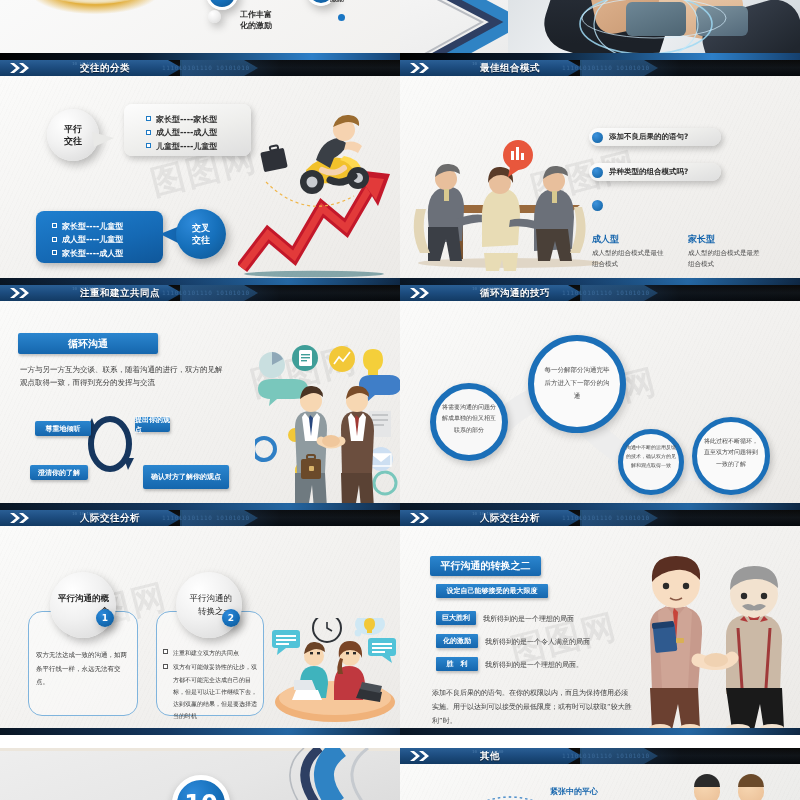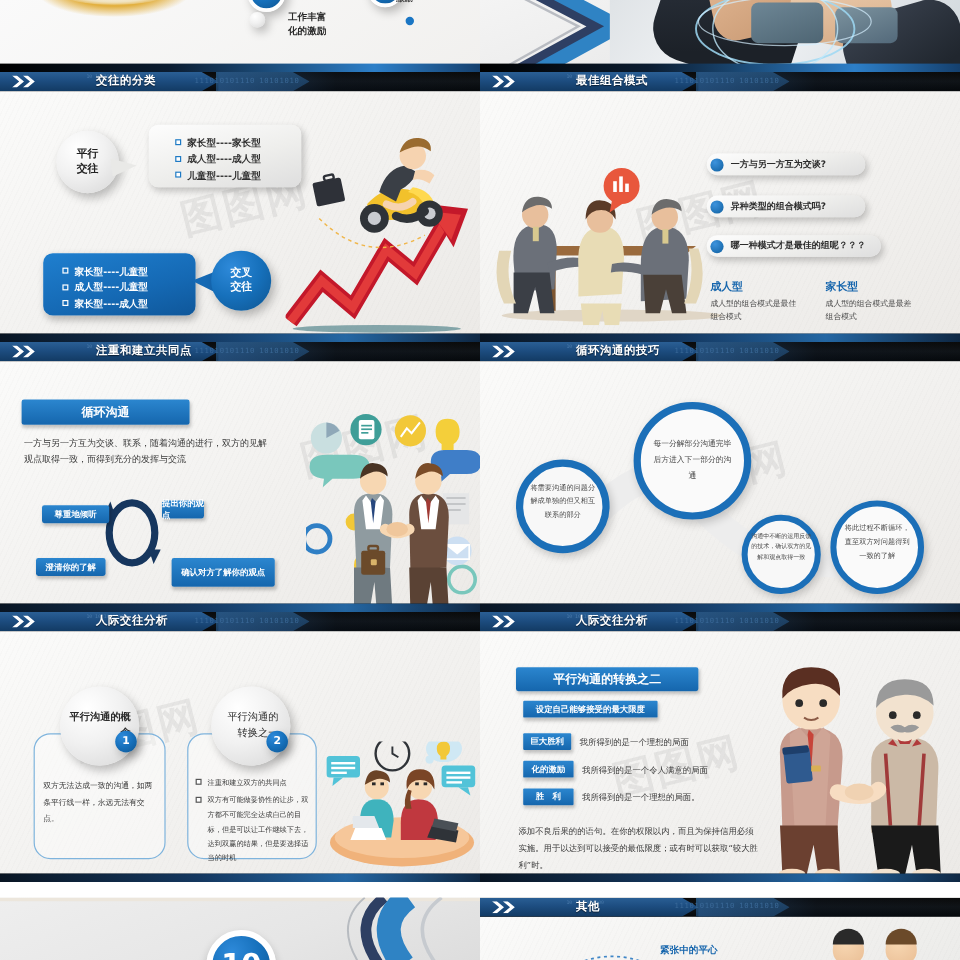--- a/index.html
+++ b/index.html
@@ -340,34 +340,31 @@
         <path d="M172 76 q8 24 -2 46 l-10 0 q10 -22 4 -46z" fill="#e3d6b6"></path>
 
         <circle cx="108" cy="24" r="15" fill="#e8573c"></circle>
         <path d="M100 36 L98 46 L110 38 Z" fill="#e8573c"></path>
         <rect x="101" y="20" width="3" height="9" fill="#fff"></rect>
         <rect x="106" y="16" width="3" height="13" fill="#fff"></rect>
         <rect x="111" y="22" width="3" height="7" fill="#fff"></rect>
       </svg>
 
       <div class="bubble-grey" style="left:189px;top:52px;width:132px;height:18px;border-radius:9px">
-        <div style="position:absolute;left:20px;top:4px;font-size:7.5px;font-weight:bold;color:#2c2c2c;white-space:nowrap">一方与另一方互为交谈?</div>
+        <div style="position:absolute;left:20px;top:4px;font-size:7.5px;font-weight:bold;color:#2c2c2c;white-space:nowrap">添加不良后果的的语句?</div>
       </div>
       <div style="position:absolute;left:192px;top:56px;width:11px;height:11px;border-radius:50%;
                   background:radial-gradient(circle at 35% 30%,#3d93dd,#0f5f9f)"></div>
 
       <div class="bubble-grey" style="left:189px;top:87px;width:132px;height:18px;border-radius:9px">
         <div style="position:absolute;left:20px;top:4px;font-size:7.5px;font-weight:bold;color:#2c2c2c;white-space:nowrap">异种类型的组合模式吗?</div>
       </div>
       <div style="position:absolute;left:192px;top:91px;width:11px;height:11px;border-radius:50%;
                   background:radial-gradient(circle at 35% 30%,#3d93dd,#0f5f9f)"></div>
 
-      <div class="bubble-grey" style="left:189px;top:120px;width:145px;height:18px;border-radius:9px">
-        <div style="position:absolute;left:20px;top:4px;font-size:7.5px;font-weight:bold;color:#2c2c2c;white-space:nowrap">哪一种模式才是最佳的组呢？？？</div>
-      </div>
       <div style="position:absolute;left:192px;top:124px;width:11px;height:11px;border-radius:50%;
                   background:radial-gradient(circle at 35% 30%,#3d93dd,#0f5f9f)"></div>
 
       <div style="position:absolute;left:192px;top:157px;width:76px">
         <div style="font-size:9px;font-weight:bold;color:#1766ad">成人型</div>
         <div style="font-size:6.5px;color:#4a4a4a;line-height:1.7;margin-top:2px">成人型的组合模式是最佳组合模式</div>
       </div>
       <div style="position:absolute;left:288px;top:157px;width:76px">
         <div style="font-size:9px;font-weight:bold;color:#1766ad">家长型</div>
         <div style="font-size:6.5px;color:#4a4a4a;line-height:1.7;margin-top:2px">成人型的组合模式是最差组合模式</div>
@@ -611,21 +608,21 @@
     </div>
     <div class="ftr">
         <div class="ftr-glow"></div>
       </div>
   </div>
 
   <div class="slide" style="left:400px;top:510px">
     <div class="slide-body">
       <div class="watermark" style="left:110px;top:90px">图图网</div>
 
-      <div class="tag-blue" style="left:30px;top:30px;width:152px;height:20px;font-size:10px;border-radius:2px">平行沟通的转换之二</div>
+      <div class="tag-blue" style="left:30px;top:30px;width:111px;height:20px;font-size:10px;border-radius:2px">平行沟通的转换之二</div>
       <div class="tag-blue" style="left:36px;top:58px;width:112px;height:14px;font-size:7px;border-radius:1px">设定自己能够接受的最大限度</div>
 
       <div class="tag-blue" style="left:36px;top:85px;width:40px;height:14px;font-size:7px;border-radius:1px">巨大胜利</div>
       <div style="position:absolute;left:83px;top:88px;font-size:7px;color:#3a3a3a;white-space:nowrap">我所得到的是一个理想的局面</div>
 
       <div class="tag-blue" style="left:36px;top:108px;width:42px;height:14px;font-size:7px;border-radius:1px">化的激励</div>
       <div style="position:absolute;left:85px;top:111px;font-size:7px;color:#3a3a3a;white-space:nowrap">我所得到的是一个令人满意的局面</div>
 
       <div class="tag-blue" style="left:36px;top:131px;width:42px;height:14px;font-size:7px;border-radius:1px">胜　利</div>
       <div style="position:absolute;left:85px;top:134px;font-size:7px;color:#3a3a3a;white-space:nowrap">我所得到的是一个理想的局面。</div>

